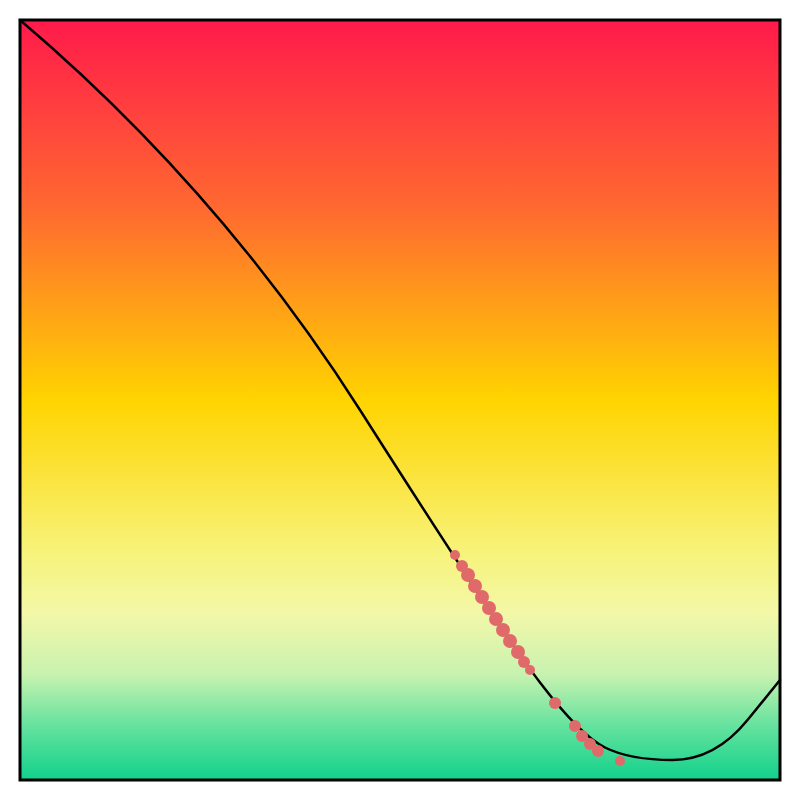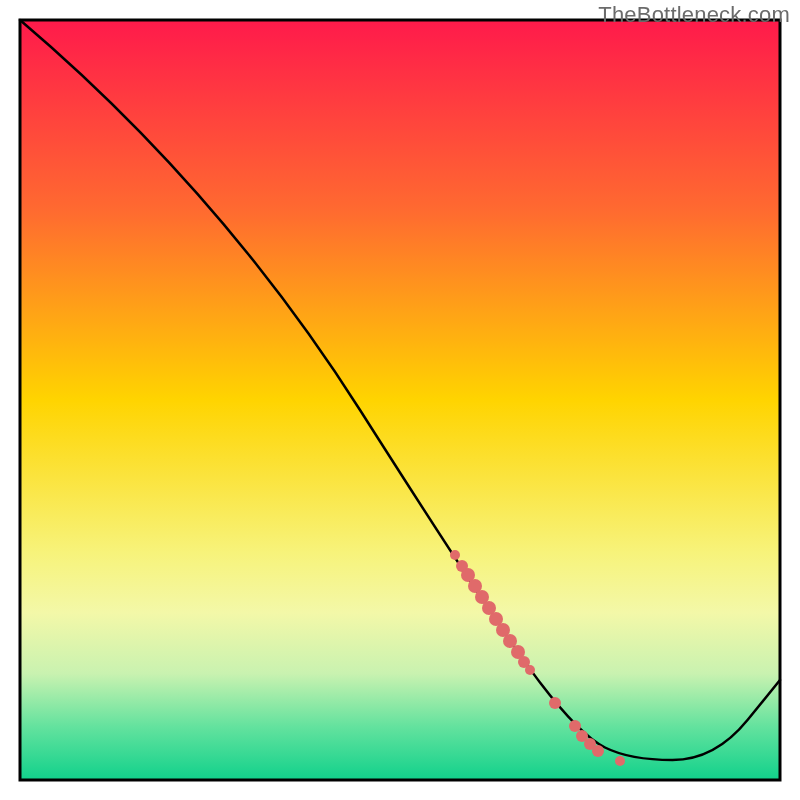--- a/index.html
+++ b/index.html
@@ -27,21 +27,20 @@
     z-index: 5;
   }
   svg {
     display: block;
   }
 </style>
 </head>
 <body>
 
 <div class="canvas">
-  <div class="watermark">TheBottleneck.com</div>
 
   <svg width="800" height="800" viewBox="0 0 800 800">
 
     <defs>
       <linearGradient id="bg-grad" x1="0" y1="0" x2="0" y2="1">
 
       <stop offset="0%" stop-color="#ff1a4b"></stop>
           <stop offset="25%" stop-color="#ff6a30"></stop>
           <stop offset="50%" stop-color="#ffd400"></stop>
           <stop offset="70%" stop-color="#f7f37a"></stop>

